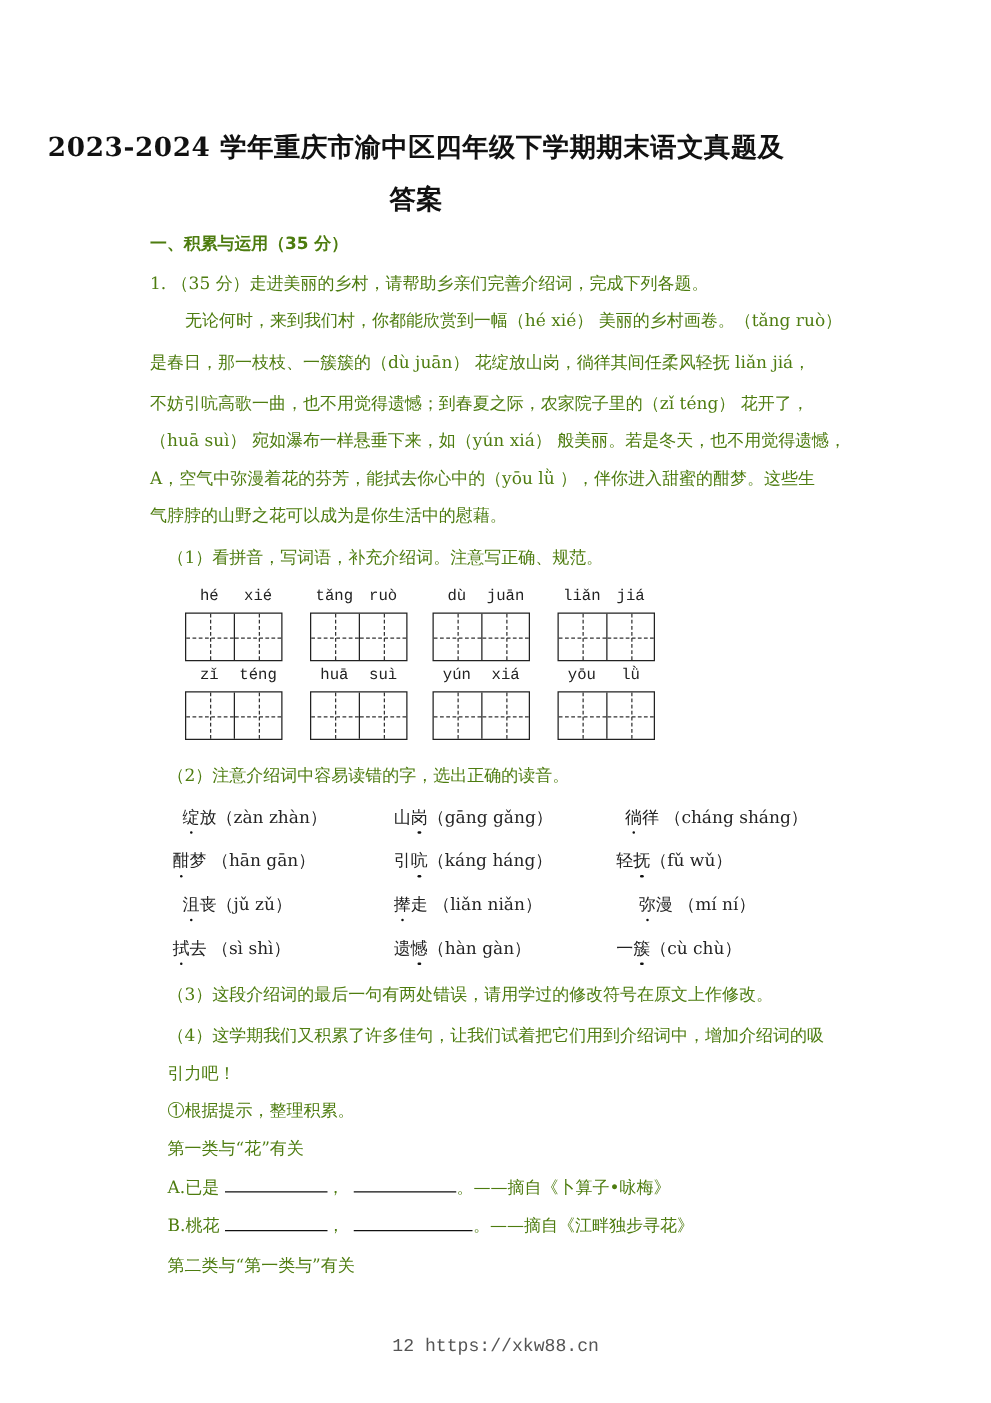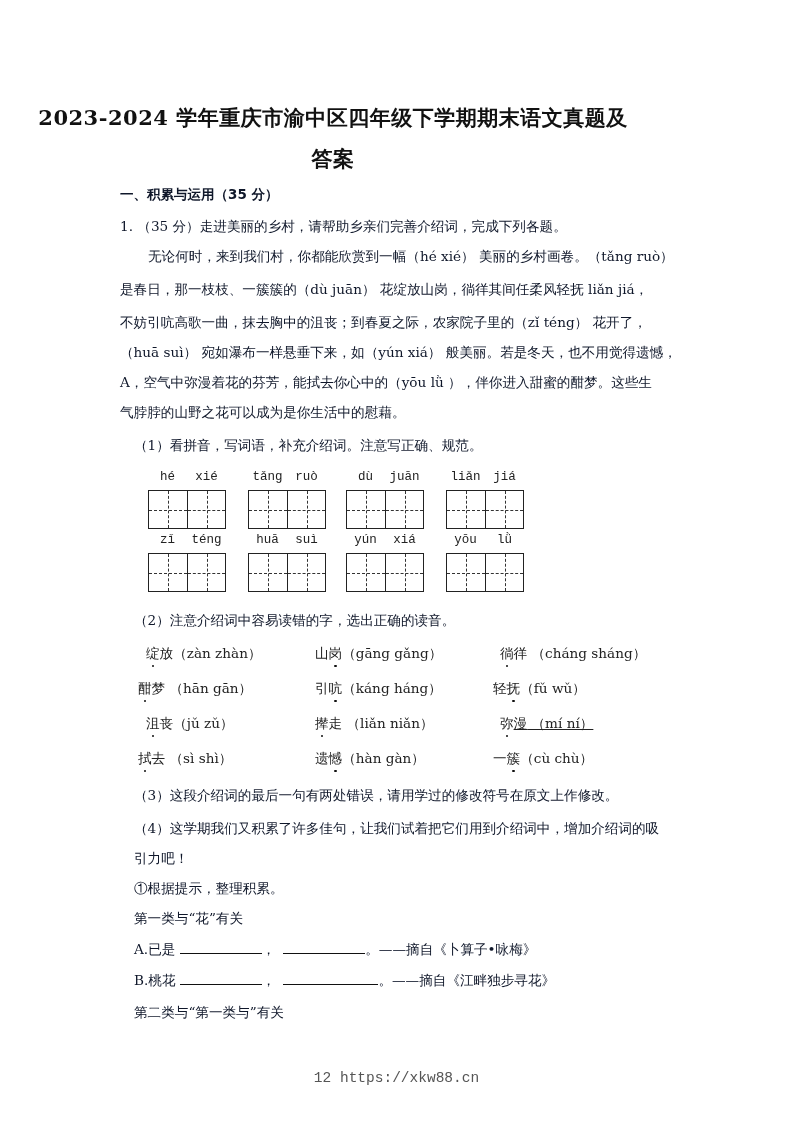--- a/index.html
+++ b/index.html
@@ -3,21 +3,21 @@
   <meta charset="utf-8">
   <style>
     html, body { margin: 0; padding: 0; background: #ffffff; }
     body { width: 793px; height: 1122px; position: relative; overflow: hidden;
            font-family: "DejaVu Serif", "Liberation Serif", serif; color: #1a1a1a; }
     .title { position: absolute; left: 0; width: 666px; text-align: center;
              font-family: "DejaVu Serif", "Liberation Serif", serif; font-weight: bold;
              font-size: 21px; color: #111; letter-spacing: 0.5px; }
     .title.l1 { top: 104px; }
     .title.l2 { top: 145px; }
-    .line { position: absolute; font-size: 13.6px; white-space: nowrap; color: #0f172a; text-align: right; }
+    .line { position: absolute; font-size: 13.6px; white-space: nowrap; color: #4d7c0f; text-align: right; }
     .bold { font-weight: bold; font-family: "DejaVu Sans", "Liberation Sans", sans-serif; font-size: 13.5px; }
     .pybox { position: absolute; width: 78px; }
     .py { position: absolute; top: 0; height: 16px; font-family: "Liberation Mono", "DejaVu Sans Mono", monospace;
           font-size: 12.5px; color: #222; text-align: center; width: 39px; }
     .cells { position: absolute; top: 20px; left: 0; width: 76px; height: 37px;
              border: 1.6px solid #222; display: flex; }
     .cell { position: relative; width: 38px; height: 37px; box-sizing: border-box; }
     .cell + .cell { border-left: 1.6px solid #222; }
     .cell::before { content: ""; position: absolute; left: 50%; top: 0; bottom: 0;
                     border-left: 1.3px dashed #333; }
@@ -36,21 +36,21 @@
 
 <div class="title l1">2023-2024 学年重庆市渝中区四年级下学期期末语文真题及</div>
 <div class="title l2">答案</div>
 
 <div class="line bold" style="left:120px; top:186px;">一、积累与运用（35 分）</div>
 
 <div class="line" style="left:120px; top:218px;">1. （35 分）走进美丽的乡村，请帮助乡亲们完善介绍词，完成下列各题。</div>
 
 <div class="line" style="left:148px; top:248px;">无论何时，来到我们村，你都能欣赏到一幅（hé xié） 美丽的乡村画卷。（tǎng ruò）</div>
 <div class="line" style="left:120px; top:281px;">是春日，那一枝枝、一簇簇的（dù juān） 花绽放山岗，徜徉其间任柔风轻抚 liǎn jiá，</div>
-<div class="line" style="left:120px; top:314px;">不妨引吭高歌一曲，抹去胸中的沮丧；到春夏之际，农家院子里的（zǐ téng）   花开了，</div>
+<div class="line" style="left:120px; top:314px;">不妨引吭高歌一曲，也不用觉得遗憾；到春夏之际，农家院子里的（zǐ téng）   花开了，</div>
 <div class="line" style="left:120px; top:344px;">（huā suì） 宛如瀑布一样悬垂下来，如（yún xiá） 般美丽。若是冬天，也不用觉得遗憾，</div>
 <div class="line" style="left:120px; top:374px;">A，空气中弥漫着花的芬芳，能拭去你心中的（yōu lǜ  ），伴你进入甜蜜的酣梦。这些生</div>
 <div class="line" style="left:120px; top:404px;">气脖脖的山野之花可以成为是你生活中的慰藉。</div>
 
 <div class="line" style="left:134px; top:437px;">（1）看拼音，写词语，补充介绍词。注意写正确、规范。</div>
 
 <div>
   <div class="pybox" style="left:148px; top:470px;">
     <span class="py" style="left:0;">hé</span>
     <span class="py" style="left:39px;">xié</span>
@@ -140,21 +140,21 @@
   <div class="opt" style="left:493px; top:680px;">
     <span>轻</span><span class="dot">抚</span><span>（fǔ wǔ）</span>
   </div>
 
   <div class="opt" style="left:146px; top:715px;">
     <span class="dot">沮</span><span>丧</span><span>（jǔ zǔ）</span>
   </div>
   <div class="opt" style="left:315px; top:715px;">
     <span class="dot">撵</span><span>走</span><span> （liǎn niǎn）</span>
   </div>
-  <div class="opt" style="left:500px; top:715px;text-decoration:underline;">
+  <div class="opt" style="left:511px; top:715px;">
     <span class="dot">弥</span><span>漫</span><span> （mí ní）</span>
   </div>
 
   <div class="opt" style="left:138px; top:750px;">
     <span class="dot">拭</span><span>去</span><span> （sì shì）</span>
   </div>
   <div class="opt" style="left:315px; top:750px;">
     <span>遗</span><span class="dot">憾</span><span>（hàn gàn）</span>
   </div>
   <div class="opt" style="left:493px; top:750px;">

